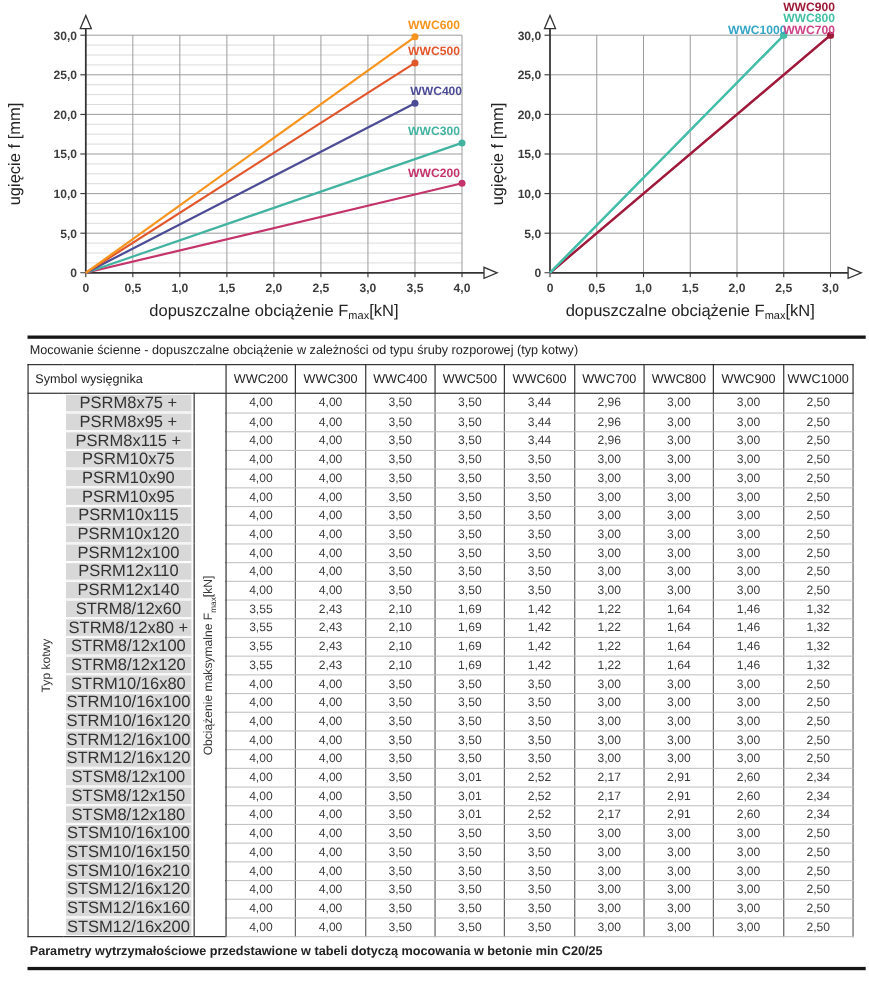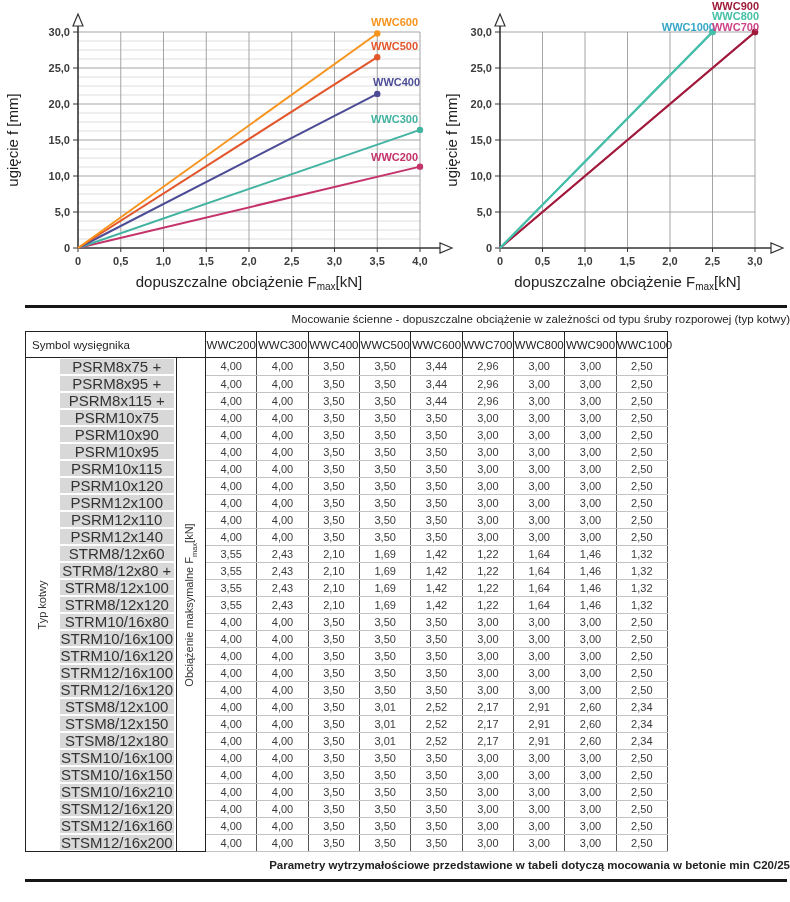--- a/index.html
+++ b/index.html
@@ -2,23 +2,23 @@
 <html><head>
 <meta charset="utf-8">
 <style>
   html,body{margin:0;padding:0;background:#fff;}
   body{width:790px;height:902px;font-family:"Liberation Sans",sans-serif;color:#222;overflow:hidden;}
   .charts{position:relative;height:305px;}
   .charts svg{position:absolute;top:0;}
   #chartL{left:0;}
   #chartR{left:445px;}
   .rule{height:3px;background:#161616;margin-left:25px;width:762px;}
-  .caption{font-size:11.5px;margin:5px 0 6px 27px;color:#222;text-align:right;}
+  .caption{font-size:11.5px;margin:5px 0 6px 27px;color:#222;}
   .footer{margin:7px 0 8px 27px;font-weight:bold;}
-  table{border-collapse:collapse;margin-left:25px;width:643px;table-layout:fixed;font-size:11px;border:1.5px solid #222;}
+  table{border-collapse:collapse;margin-left:25px;width:751px;table-layout:fixed;font-size:11px;border:1.5px solid #222;}
   th{border:1.5px solid #222;font-weight:normal;font-size:11.5px;height:25px;padding:0;background:#fff;text-align:center;color:#222;}
   th.sym{text-align:left;padding-left:6px;}
   td{padding:0;height:16px;}
   td.typ{border-right:none;}
   td.flabel{border-left:1.5px solid #222;border-right:1.5px solid #222;}
   td.rot{position:relative;}
   .rot-inner{position:absolute;top:50%;left:50%;transform:translate(-50%,-50%) rotate(-90deg);white-space:nowrap;font-size:11px;color:#333;}
   .rot-inner sub{font-size:7.5px;}
   td.name{background:#fff;}
   .namebox{background:#d8d8d8;margin:0 2px;height:15px;line-height:15px;border-bottom:1px solid #fff;border-top:1px solid #fff;text-align:center;font-size:15px;color:#333;overflow:hidden;}

